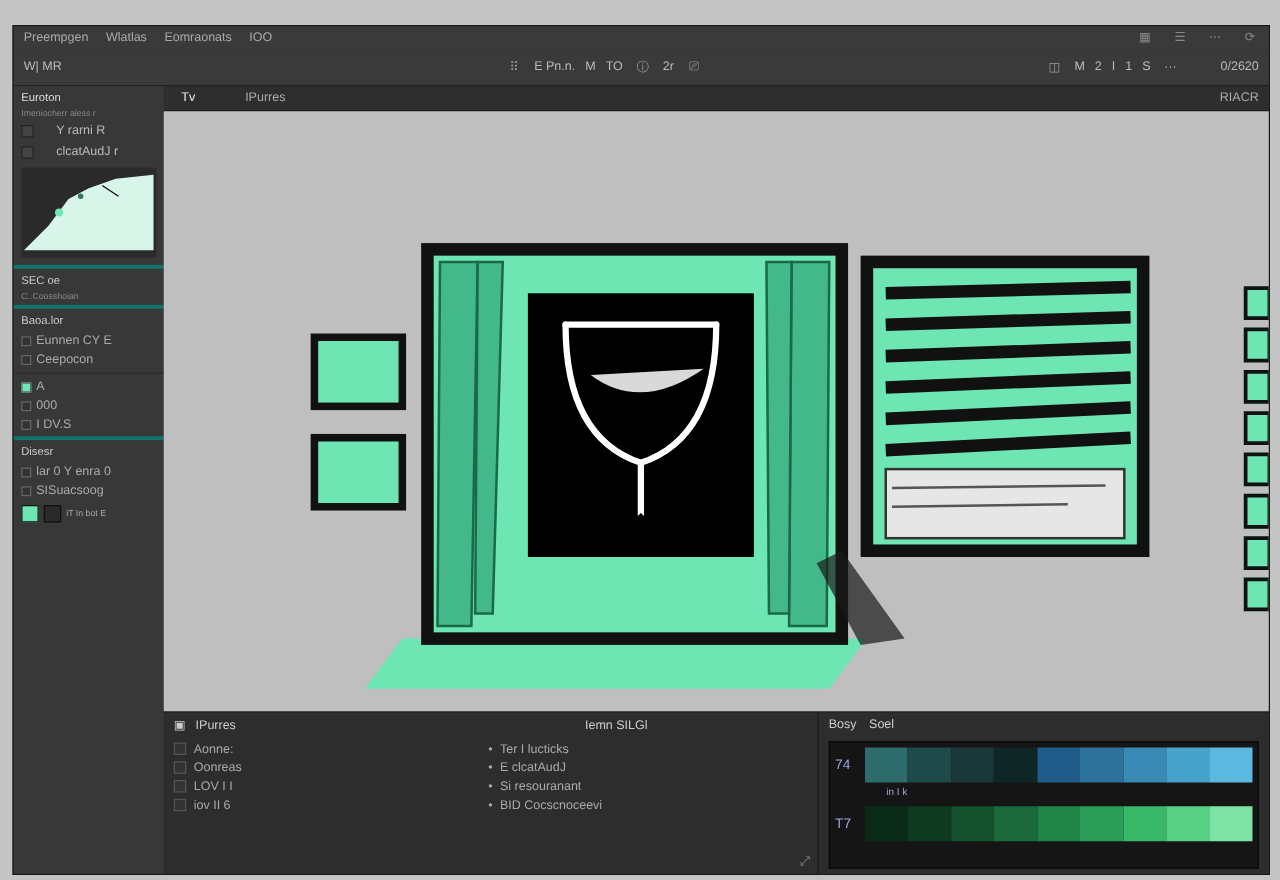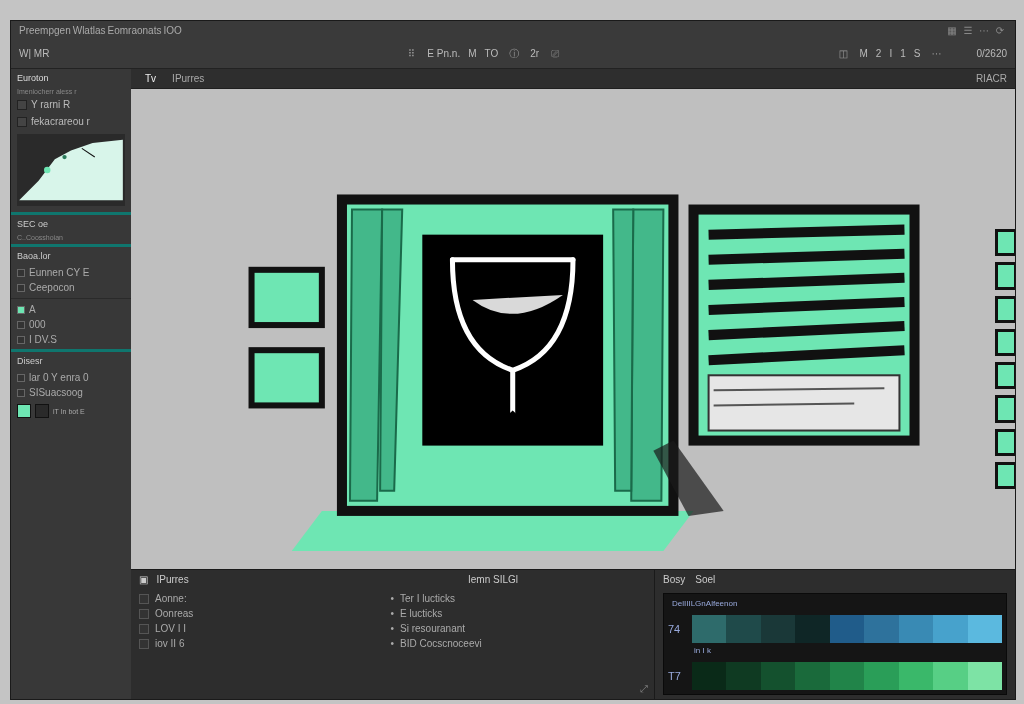--- a/index.html
+++ b/index.html
@@ -1,58 +1,58 @@
 <!DOCTYPE html>
 <html><head>
 <meta charset="utf-8">
 <style>
 *{margin:0;padding:0;box-sizing:border-box;font-family:'Segoe UI',Arial,sans-serif;font-size:10px;user-select:none}
 body{width:1024px;height:704px;background:#c4c4c4;overflow:hidden;position:relative}
 .app{position:absolute;left:10px;top:20px;width:1006px;height:680px;background:#323232;display:flex;flex-direction:column;border:1px solid #1a1a1a}
-.menubar{height:18px;background:#3a3a3a;display:flex;align-items:center;padding:0 8px;gap:2px;color:#aaa;font-size:9px}
+.menubar{height:18px;background:#3a3a3a;display:flex;align-items:center;padding:0 8px;gap:14px;color:#aaa;font-size:9px}
 .menubar span{cursor:pointer}
 .menubar .spacer{flex:1}
 .menubar .icon{width:14px;height:14px;display:inline-flex;align-items:center;justify-content:center;color:#888}
 .toolbar{height:30px;background:#3a3a3a;display:flex;align-items:center;padding:0 8px;gap:10px;color:#bbb;font-size:9px;border-bottom:1px solid #222}
 .toolbar .lead{width:112px}
 .toolbar .tb-group{display:flex;gap:8px;align-items:center}
 .toolbar .ico{width:16px;height:16px;display:inline-flex;align-items:center;justify-content:center;color:#999}
 .toolbar .spacer{flex:1}
 .body{flex:1;display:flex;min-height:0}
 .left{width:120px;background:#383838;display:flex;flex-direction:column;color:#ccc;font-size:8px}
 .left .hdr{padding:4px 6px;color:#ddd;font-size:9px}
 .left .sub{padding:1px 6px;color:#888;font-size:7px;white-space:nowrap;overflow:hidden}
-.left .row{display:flex;align-items:center;gap:4px;padding:3px 6px;color:#bbb;cursor:pointer}
+.left .row{display:flex;align-items:center;gap:18px;padding:3px 6px;color:#bbb;cursor:pointer}
 .left .row .sw{width:10px;height:10px;background:#444;border:1px solid #222}
 .left .chart{height:72px;margin:4px 6px;background:#2a2a2a;position:relative;overflow:hidden}
 .left .chart svg{width:100%;height:100%}
 .left .sect{padding:4px 6px;color:#ccc;font-size:9px;border-top:3px solid #0f766e;margin-top:2px}
 .left .list{padding:0 6px}
 .left .li{display:flex;align-items:center;gap:4px;padding:2px 0;color:#aaa;font-size:8px}
 .left .li .chk{width:8px;height:8px;border:1px solid #666;background:#333}
 .left .li .chk.on{background:#6ee6b3}
 .left .swatch-row{display:flex;gap:4px;padding:4px 6px;align-items:center}
 .left .swatch{width:14px;height:14px;border:1px solid #111}
 .left .foot{margin-top:auto;border-top:1px solid #222;padding:4px 6px;color:#aaa;font-size:8px}
 .main{flex:1;display:flex;flex-direction:column;min-width:0}
-.tabstrip{height:20px;background:#2e2e2e;display:flex;align-items:center;gap:4px;padding:0 8px;color:#aaa;font-size:8px;border-bottom:1px solid #1f1f1f}
+.tabstrip{height:20px;background:#2e2e2e;display:flex;align-items:center;gap:28px;padding:0 8px;color:#aaa;font-size:8px;border-bottom:1px solid #1f1f1f}
 .tabstrip .tab{padding:2px 6px;cursor:pointer}
 .tabstrip .tab.active{color:#eee}
 .tabstrip .spacer{flex:1}
 .canvas{flex:1;background:#bfbfbf;position:relative;overflow:hidden}
 .canvas svg{position:absolute;inset:0}
 .rstrip{position:absolute;right:-2px;top:140px;width:22px;height:260px;display:flex;flex-direction:column;gap:6px}
 .rstrip .slot{flex:1;background:#6ee6b3;border:3px solid #111}
 .bottom{height:130px;background:#2d2d2d;display:flex;border-top:1px solid #1a1a1a}
 .b-left{flex:1;display:flex;flex-direction:column;color:#bbb;font-size:8px;border-right:1px solid #1a1a1a}
 .b-left .bhdr{display:flex;align-items:center;gap:8px;padding:4px 8px;color:#ccc}
 .b-left .bhdr .spacer{flex:1}
 .b-left .cols{display:flex;flex:1}
 .b-left .col{flex:1;padding:2px 8px}
-.b-left .col .ln{display:flex;align-items:flex-end;gap:6px;padding:2px 0;color:#aaa}
+.b-left .col .ln{display:flex;align-items:flex-start;gap:6px;padding:2px 0;color:#aaa}
 .b-left .col .ln .box{width:10px;height:10px;border:1px solid #555;background:#333}
 .b-right{width:360px;display:flex;flex-direction:column;color:#bbb;font-size:8px}
 .b-right .bhdr{display:flex;align-items:center;gap:10px;padding:4px 8px;color:#ccc}
 .b-right .track{margin:4px 8px;background:#151515;border:1px solid #0a0a0a;padding:4px;flex:1;display:flex;flex-direction:column;gap:6px}
 .b-right .swline{display:flex;align-items:center;gap:0;height:28px}
 .b-right .swline .lbl{width:24px;color:#9ad;font-size:11px}
 .b-right .swline .cells{flex:1;display:flex;height:100%}
 .b-right .swline .cells div{flex:1}
 .b-right .caption{padding:1px 4px;color:#9ad;font-size:8px}
 </style>
@@ -102,21 +102,21 @@
   <div class="body">
     <div class="left">
       <div class="hdr">Euroton</div>
       <div class="sub">Imeniocherr aless r</div>
       <div class="row">
           <span class="sw"></span>
           <span>Y rarni R</span>
         </div>
       <div class="row">
           <span class="sw"></span>
-          <span>fekacrareou r</span>
+          <span>clcatAudJ r</span>
         </div>
       <div class="chart">
         <svg viewBox="0 0 100 60">
           <polygon points="2,58 20,40 35,20 50,12 70,5 98,2 98,58" fill="#d8f5ea"></polygon>
           <circle cx="28" cy="30" r="3" fill="#6ee6b3"></circle>
           <circle cx="44" cy="18" r="2" fill="#2a7a5a"></circle>
           <path d="M60 10 L72 18" stroke="#111" stroke-width="1"></path>
         </svg>
       </div>
       <div class="sect">SEC oe</div>
@@ -254,21 +254,21 @@
                   <span>iov II 6</span>
                 </div>
             </div>
             <div class="col">
               <div class="ln">
                   <span>•</span>
                   <span>Ter I lucticks</span>
                 </div>
               <div class="ln">
                   <span>•</span>
-                  <span>E  lucticks</span>
+                  <span>E  clcatAudJ</span>
                 </div>
               <div class="ln">
                   <span>•</span>
                   <span>Si resouranant</span>
                 </div>
               <div class="ln">
                   <span>•</span>
                   <span>BID Cocscnoceevi</span>
                 </div>
             </div>
@@ -276,36 +276,35 @@
               <span style="color:#888">⤢</span>
             </div>
           </div>
         </div>
         <div class="b-right">
           <div class="bhdr">
             <span>Bosy</span>
             <span>Soel</span>
           </div>
           <div class="track">
-            <div class="caption">DelIIILGnAlfeenon</div>
             <div class="swline">
               <span class="lbl">74</span>
               <div class="cells" id="pal1">
                   <div style="background: rgb(46, 107, 107);"></div>
                   <div style="background: rgb(31, 74, 74);"></div>
                   <div style="background: rgb(26, 56, 56);"></div>
                   <div style="background: rgb(15, 38, 38);"></div>
                   <div style="background: rgb(32, 92, 138);"></div>
                   <div style="background: rgb(46, 114, 156);"></div>
                   <div style="background: rgb(57, 138, 180);"></div>
                   <div style="background: rgb(71, 162, 204);"></div>
                   <div style="background: rgb(91, 185, 223);"></div>
                 </div>
             </div>
-            <div class="caption" style="margin-top:-4px;margin-left:22px">in I k</div>
+            <div class="caption" style="margin-top:-4px;margin-left:37px">in I k</div>
             <div class="swline">
               <span class="lbl">T7</span>
               <div class="cells" id="pal2">
                   <div style="background: rgb(10, 42, 24);"></div>
                   <div style="background: rgb(15, 58, 34);"></div>
                   <div style="background: rgb(20, 81, 46);"></div>
                   <div style="background: rgb(26, 106, 59);"></div>
                   <div style="background: rgb(33, 132, 73);"></div>
                   <div style="background: rgb(42, 158, 88);"></div>
                   <div style="background: rgb(58, 184, 106);"></div>

